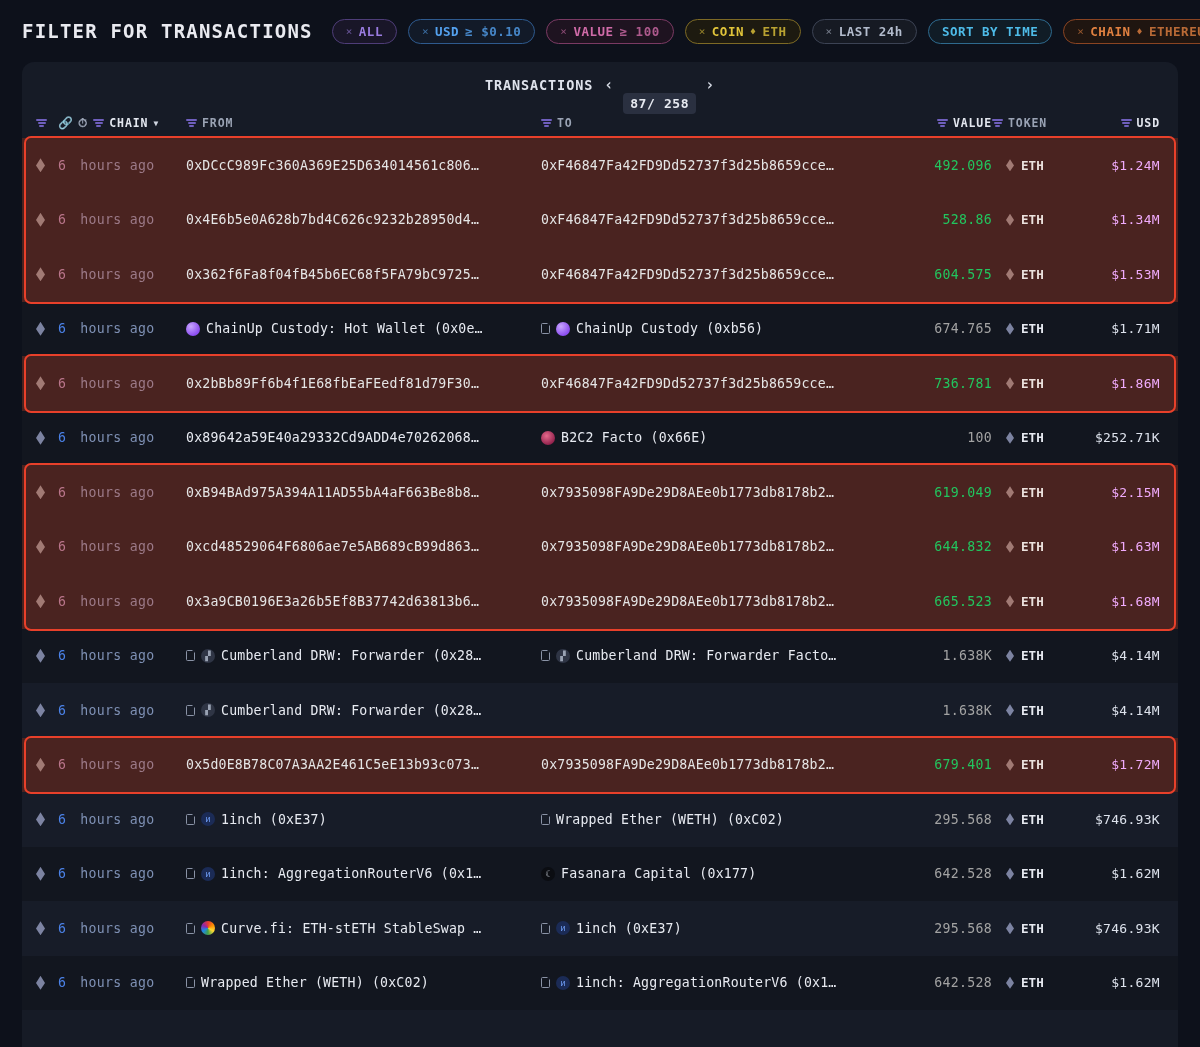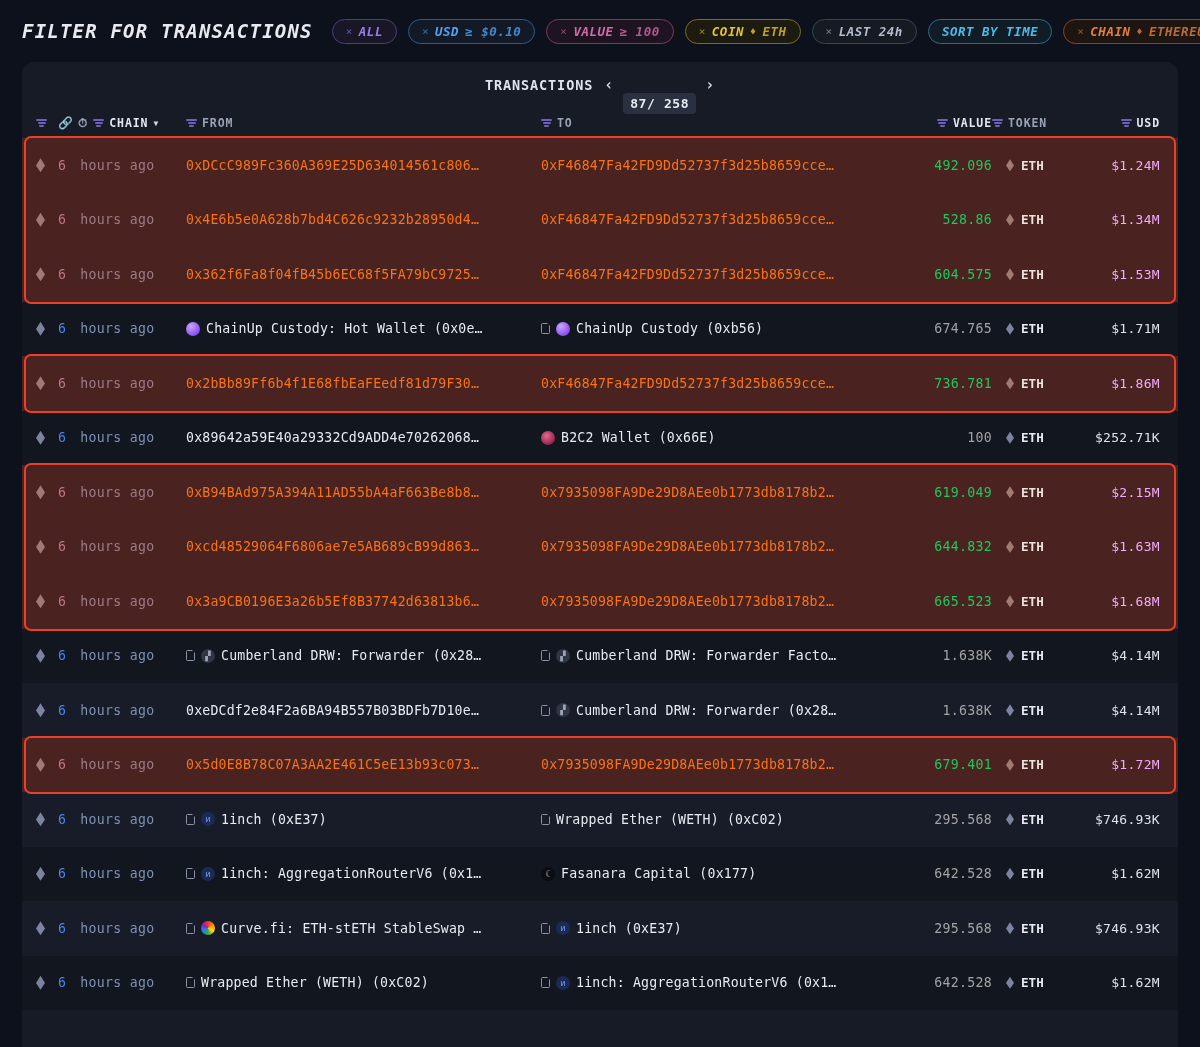--- a/index.html
+++ b/index.html
@@ -10,21 +10,20 @@
     overflow: hidden;
   }
 
   
   .filterbar {
     height: 62px;
     display: flex;
     align-items: center;
     padding: 0 14px 0 22px;
     gap: 11px;
-    font-style: italic;
   }
   .filter-title {
     font-size: 19px;
     letter-spacing: 1.2px;
     color: #e9eaf0;
     font-weight: 700;
     white-space: nowrap;
     margin-right: 8px;
   }
   .chip {
@@ -142,21 +141,21 @@
 
   .c-from, .c-to {
     flex: 1; min-width: 0;
     display: flex; align-items: center; gap: 6px;
     overflow: hidden; white-space: nowrap;
   }
   .c-from .txt, .c-to .txt {
     overflow: hidden; text-overflow: ellipsis; white-space: nowrap;
     color: #e7eaf1; letter-spacing: .2px;
   }
-  .row.hl .txt { color: #f97316; }
+  .row.hl .txt { color: #e5e5e5; }
 
   .c-value {
     width: 96px; text-align: right; color: #a3a3a3; letter-spacing:.3px;
     flex-shrink: 0;
   }
   .row.hl .c-value { color:#22c55e; }
   .c-token {
     width: 84px; display:flex; align-items:center; gap:7px;
     padding-left: 14px; color:#e7eaf1; font-weight:700; font-size:12.6px;
     flex-shrink: 0;
@@ -437,21 +436,21 @@
         </div>
         <div class="c-time">
           <span class="num">6</span>
           <span class="ago">hours ago</span>
         </div>
         <div class="c-from">
           <span class="txt">0x89642a59E40a29332Cd9ADD4e70262068…</span>
         </div>
         <div class="c-to">
           <span class="dot b2c2"></span>
-          <span class="txt">B2C2 Wallet (0x66E)</span>
+          <span class="txt">B2C2 Facto (0x66E)</span>
         </div>
         <div class="c-value">100</div>
         <div class="c-token">
           <span class="dia sm"></span>
           <span>ETH</span>
         </div>
         <div class="c-usd">$252.71K</div>
       </div>
       <div class="row hl">
         <div class="c-eth">
@@ -541,23 +540,20 @@
         </div>
         <div class="c-usd">$4.14M</div>
       </div>
       <div class="row odd">
         <div class="c-eth">
           <span class="dia"></span>
         </div>
         <div class="c-time">
           <span class="num">6</span>
           <span class="ago">hours ago</span>
-        </div>
-        <div class="c-from">
-          <span class="txt">0xeDCdf2e84F2a6BA94B557B03BDFb7D10e…</span>
         </div>
         <div class="c-to">
           <span class="doc"></span>
           <span class="dot cumber"></span>
           <span class="txt">Cumberland DRW: Forwarder (0x28…</span>
         </div>
         <div class="c-value">1.638K</div>
         <div class="c-token">
           <span class="dia sm"></span>
           <span>ETH</span>

